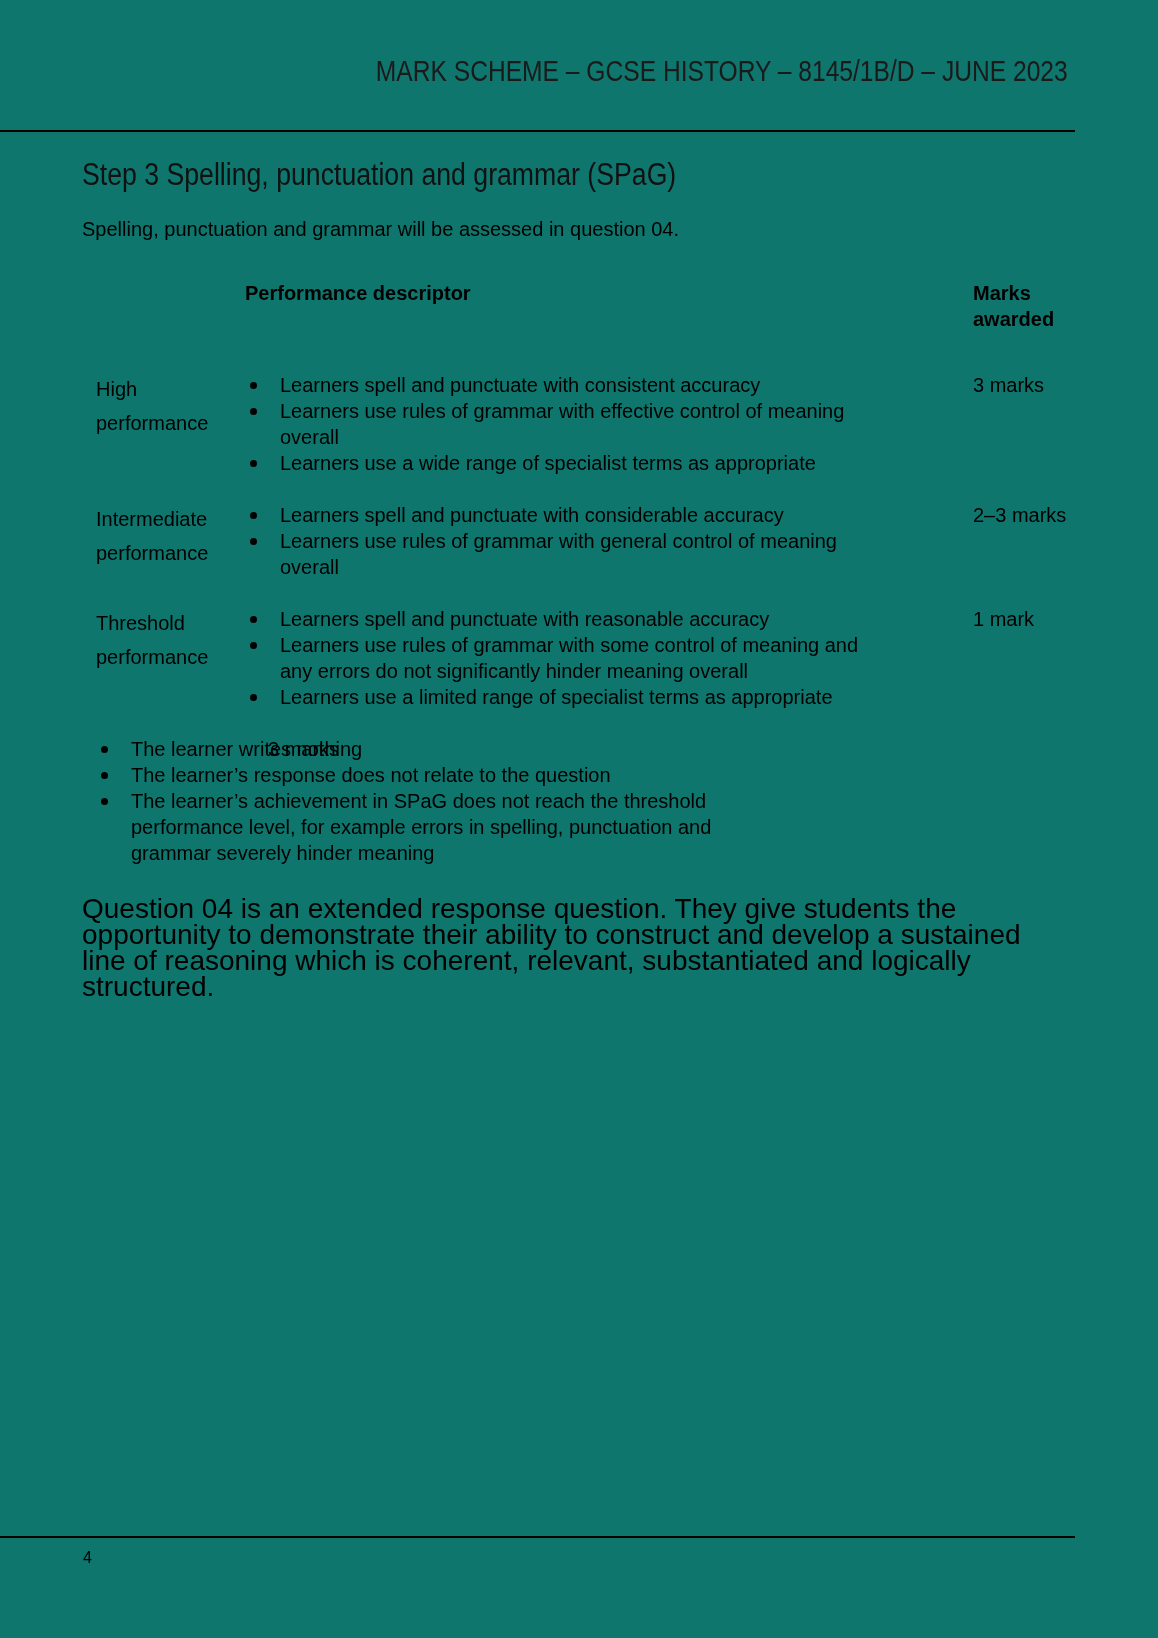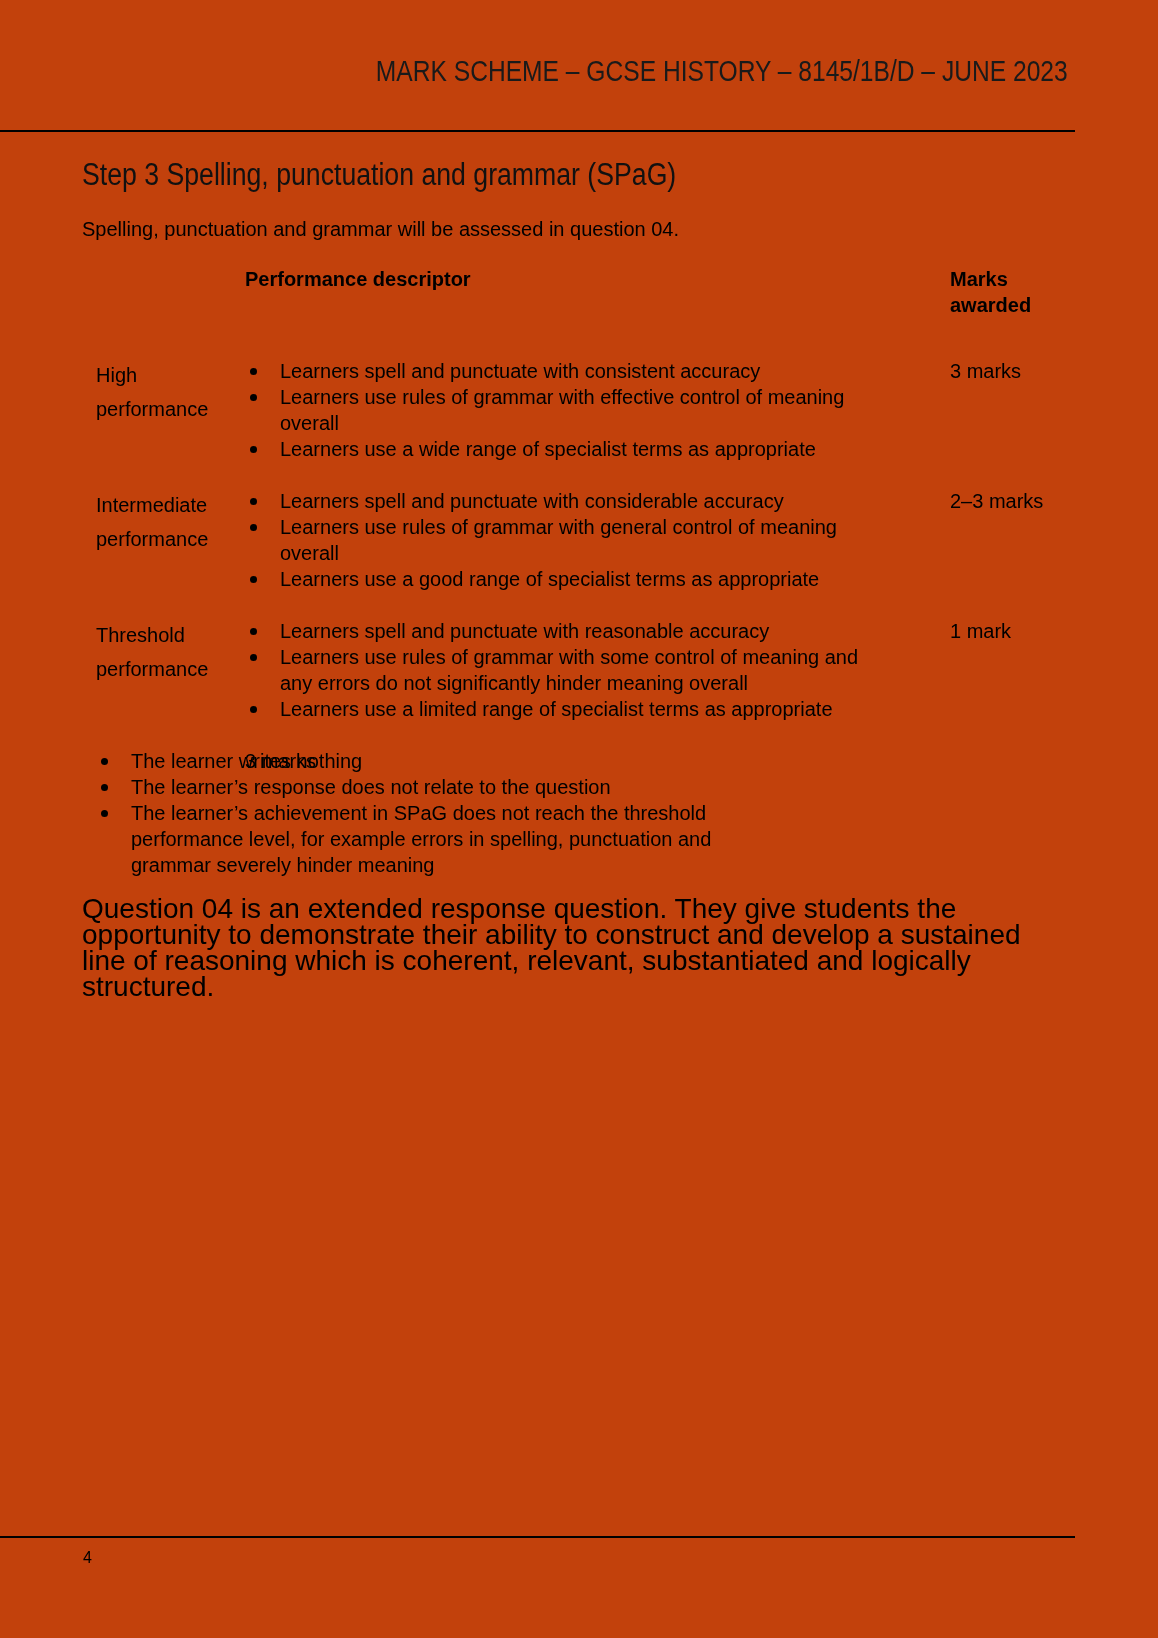--- a/index.html
+++ b/index.html
@@ -4,21 +4,21 @@
 <style>
   html, body {
     margin: 0;
     padding: 0;
     background: #ffffff;
   }
   .page {
     position: relative;
     width: 1158px;
     height: 1638px;
-    background: #c2410c;
+    background: #0f766e;
     color: #000000;
     font-family: "Liberation Sans", "DejaVu Sans", sans-serif;
     overflow: hidden;
   }
   
   .condensed {
     display: inline-block;
     transform: scaleX(0.82);
     white-space: nowrap;
   }
@@ -55,35 +55,35 @@
     position: absolute;
     top: 216px;
     left: 82px;
     margin: 0;
     font-size: 20px;
     line-height: 26px;
     white-space: nowrap;
   }
   .spag-table {
     position: absolute;
-    top: 266px;
+    top: 280px;
     left: 96px;
     width: 990px;
   }
   .thead-row, .trow {
     display: grid;
     grid-template-columns: 149px 705px 118px;
     margin-bottom: 26px;
     font-size: 20px;
     line-height: 26px;
   }
   .thead-row { min-height: 66px; margin-bottom: 26px; }
   .th { font-weight: 700; }
   .cell-level { line-height: 34px; }
-  .cell-marks { line-height: 26px; }
+  .cell-marks { line-height: 26px; margin-left: 23px; }
   .bullets {
     margin: 0;
     padding: 0;
     list-style: none;
     width: 645px;
   }
   .bullets li {
     position: relative;
     padding-left: 35px;
     line-height: 26px;
@@ -150,21 +150,20 @@
     </div>
     <div class="cell-marks">3 marks</div>
   </div>
 
   <div class="trow">
     <div class="cell-level">Intermediate performance</div>
     <div class="cell-desc">
       <ul class="bullets">
             <li>Learners spell and punctuate with considerable accuracy</li>
             <li>Learners use rules of grammar with general control of meaning overall</li>
-            <li>Learners use a good range of specialist terms as appropriate</li>
           </ul>
     </div>
     <div class="cell-marks">2–3 marks</div>
   </div>
 
   <div class="trow">
     <div class="cell-level">Threshold performance</div>
     <div class="cell-desc">
       <ul class="bullets">
             <li>Learners spell and punctuate with reasonable accuracy</li>

